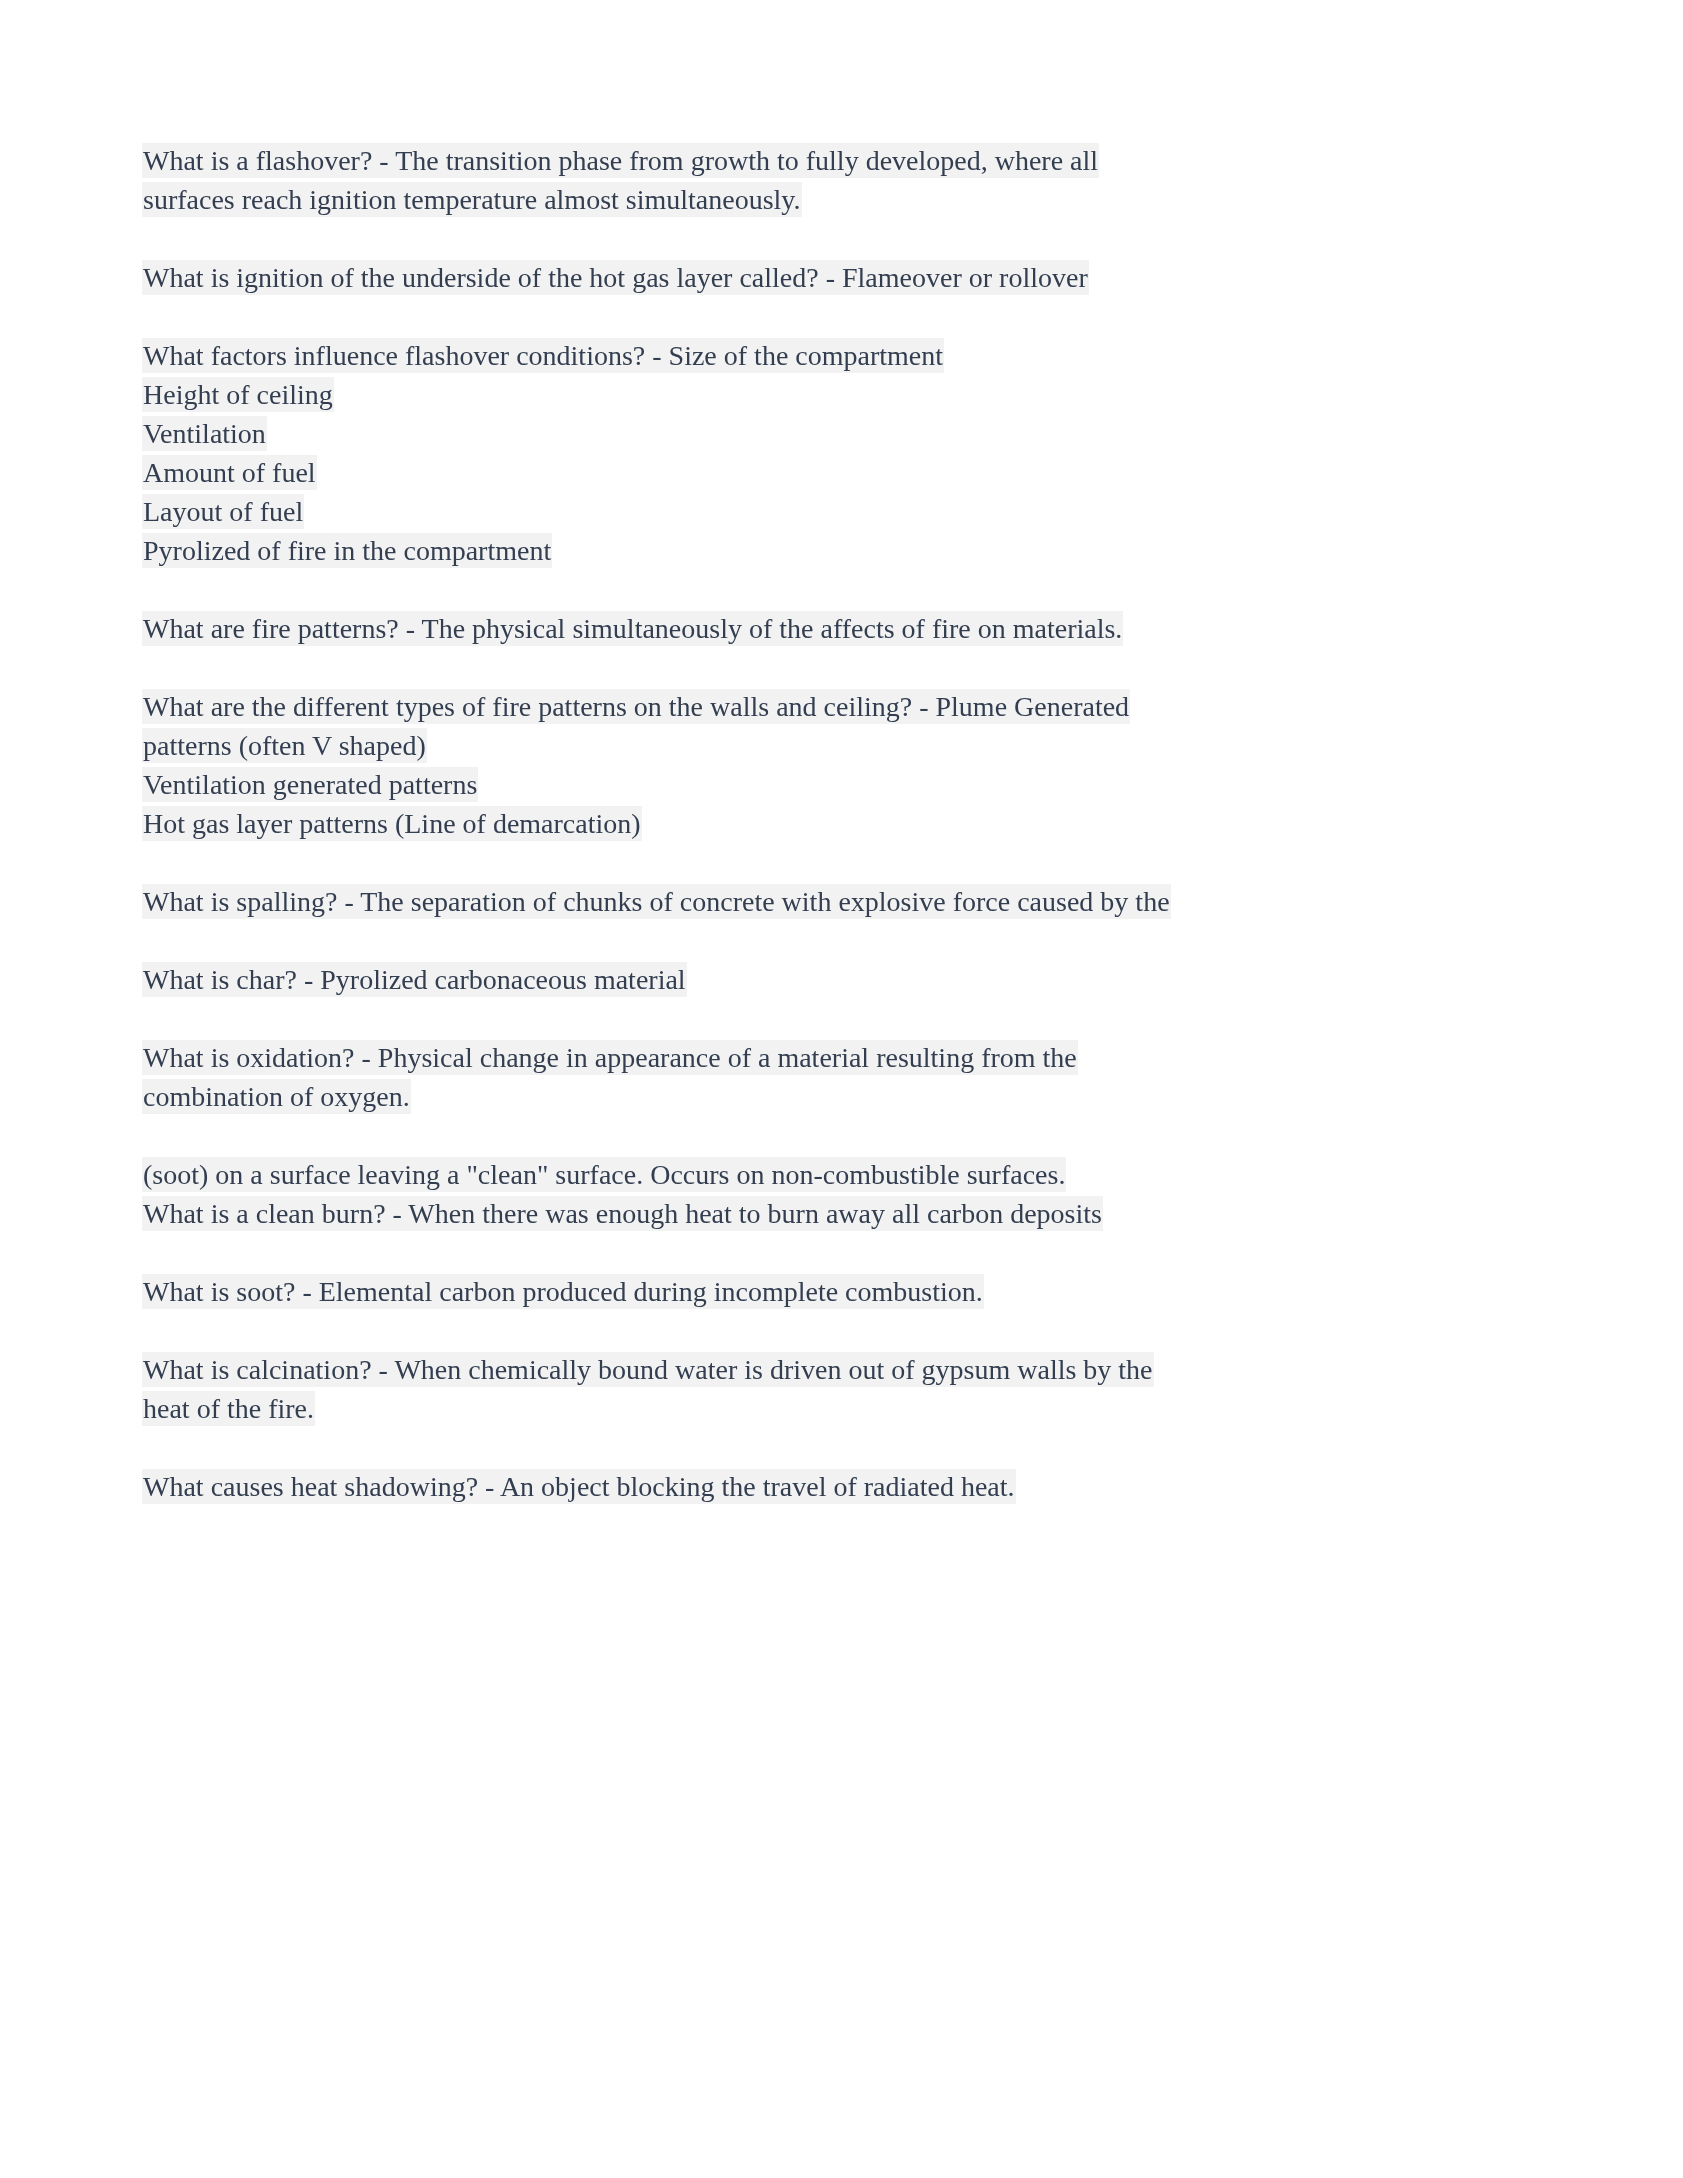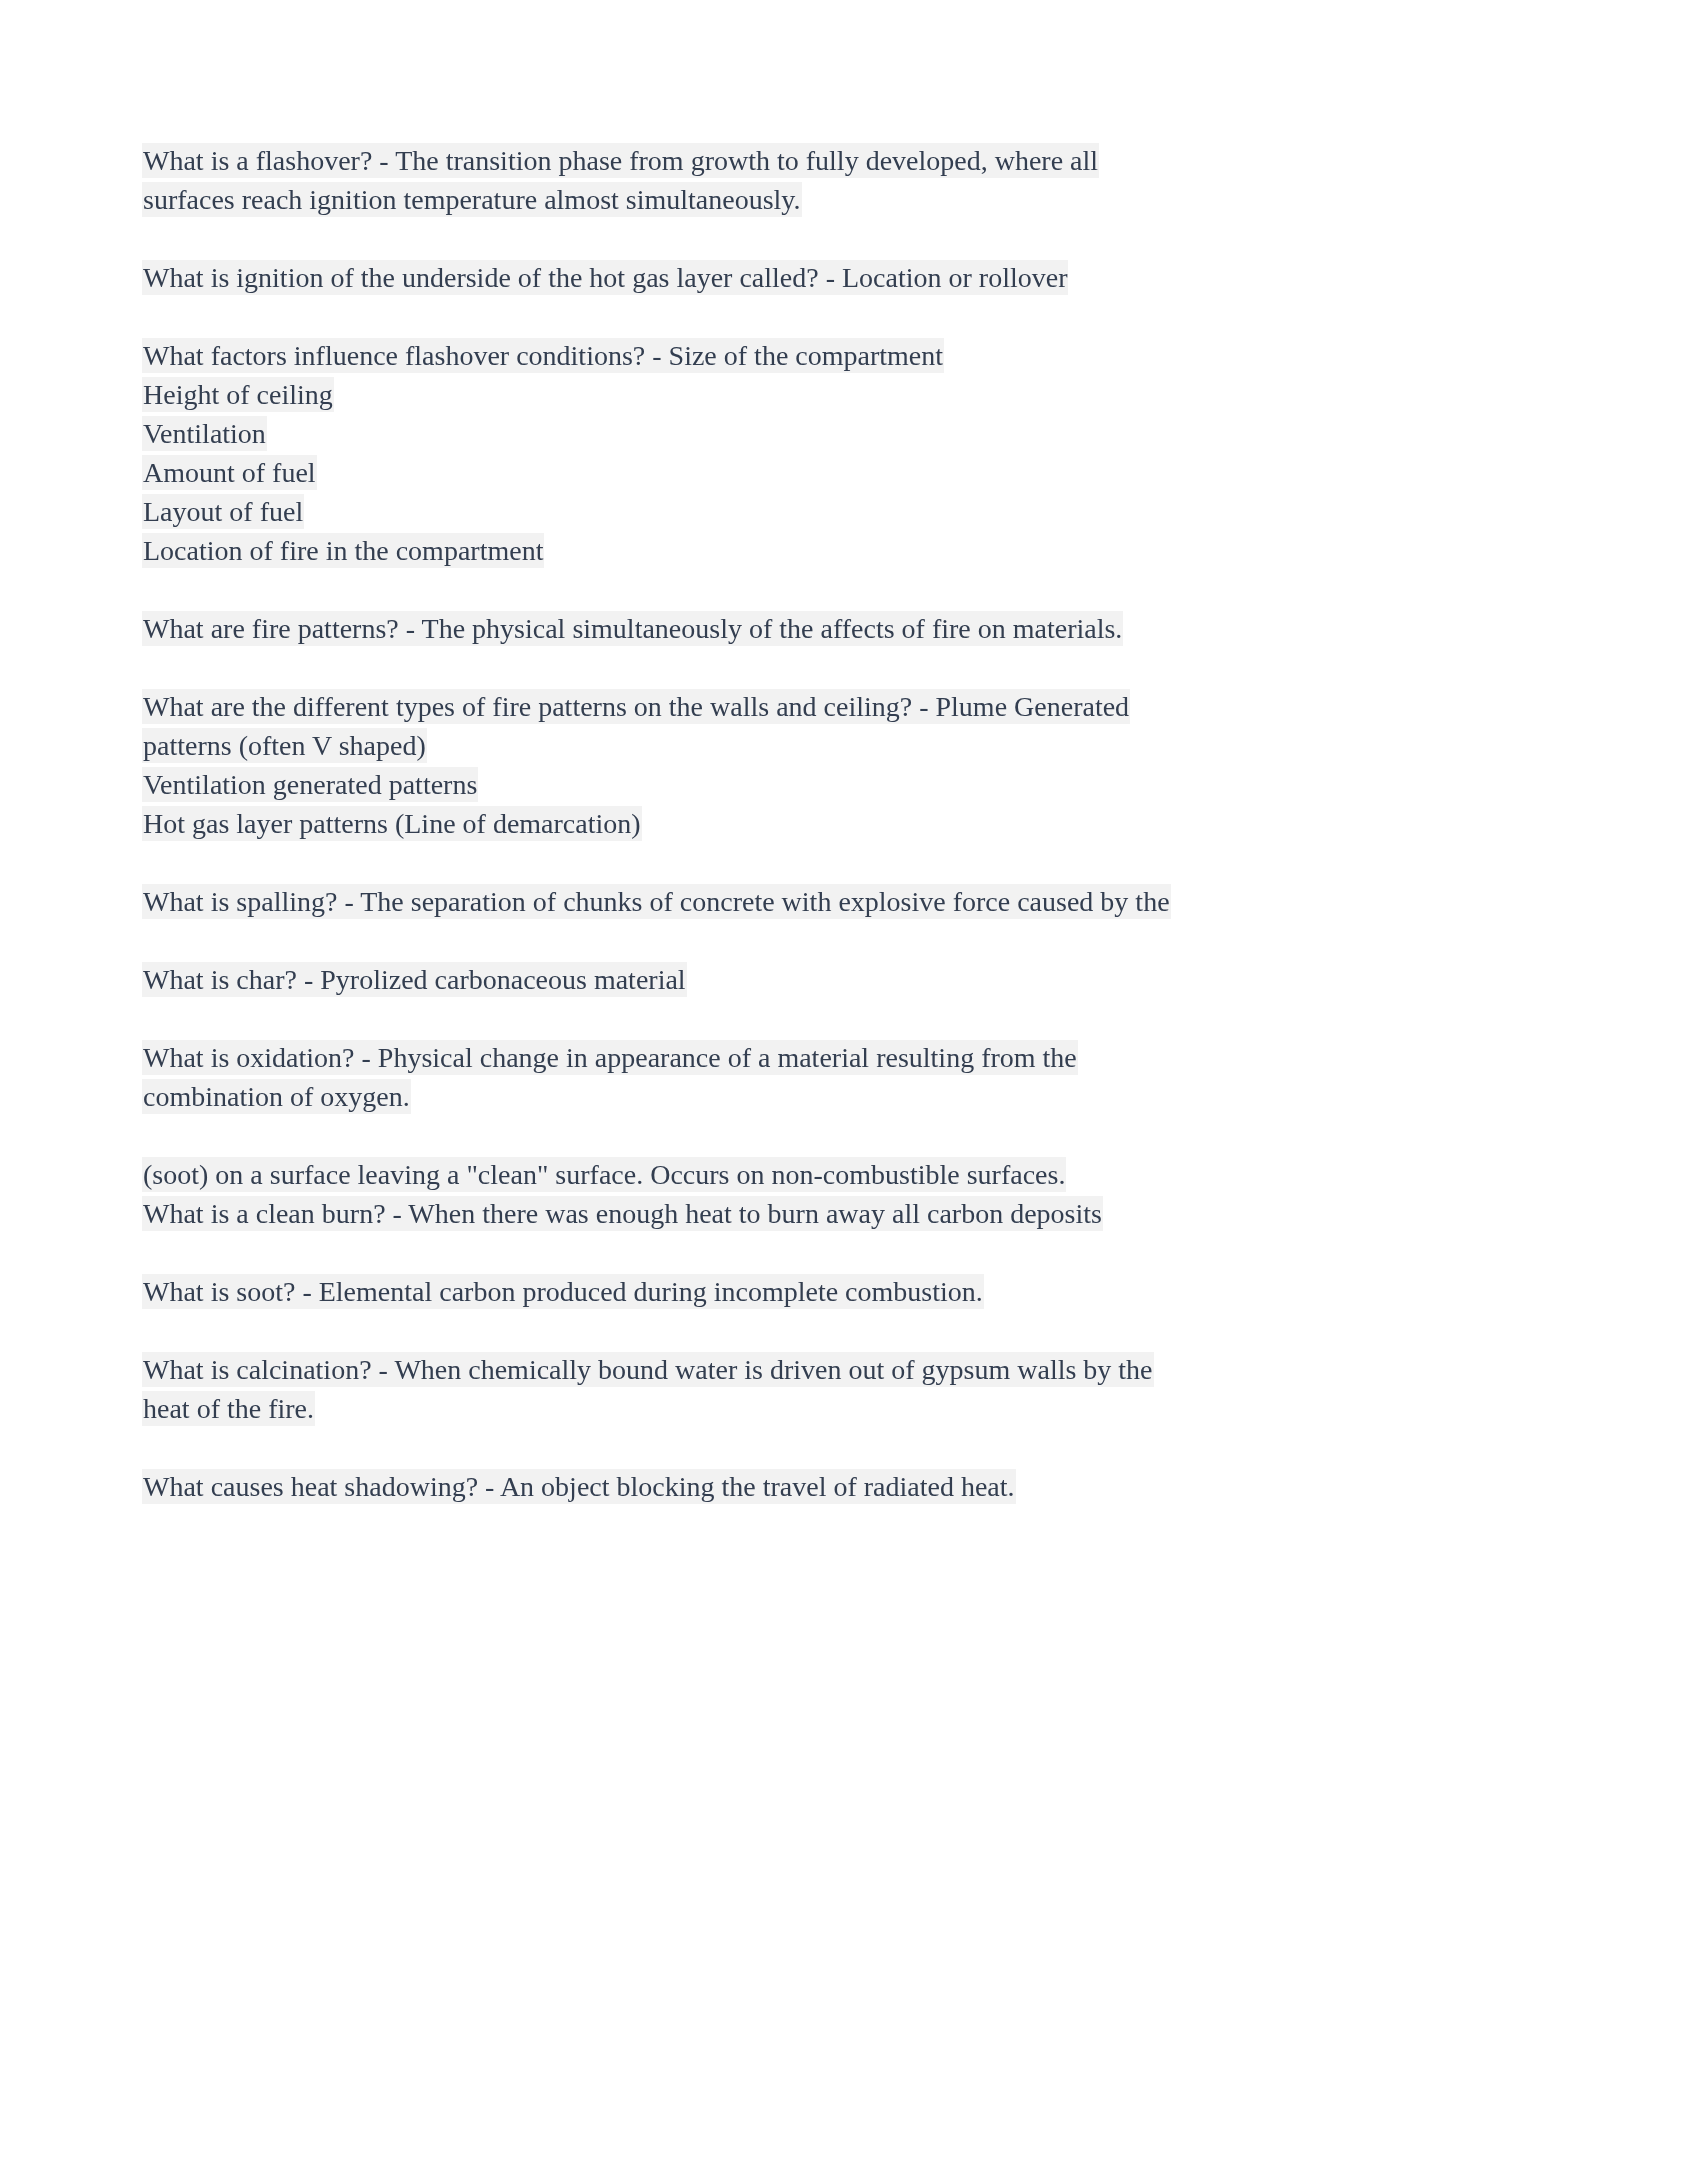--- a/index.html
+++ b/index.html
@@ -34,29 +34,29 @@
 </head>
 <body>
 
 <div class="page" style="background: rgb(255, 255, 255); color: rgb(51, 62, 80);">
   <div class="content" id="content">
       <div class="paragraph">
         <div class="line"><span class="hl">What is a flashover? - The transition phase from growth to fully developed, where all</span></div>
         <div class="line"><span class="hl">surfaces reach ignition temperature almost simultaneously.</span></div>
       </div>
       <div class="paragraph">
-        <div class="line"><span class="hl">What is ignition of the underside of the hot gas layer called? - Location or rollover</span></div>
+        <div class="line"><span class="hl">What is ignition of the underside of the hot gas layer called? - Flameover or rollover</span></div>
       </div>
       <div class="paragraph">
         <div class="line"><span class="hl">What factors influence flashover conditions? - Size of the compartment</span></div>
         <div class="line"><span class="hl">Height of ceiling</span></div>
         <div class="line"><span class="hl">Ventilation</span></div>
         <div class="line"><span class="hl">Amount of fuel</span></div>
         <div class="line"><span class="hl">Layout of fuel</span></div>
-        <div class="line"><span class="hl">Location of fire in the compartment</span></div>
+        <div class="line"><span class="hl">Pyrolized of fire in the compartment</span></div>
       </div>
       <div class="paragraph">
         <div class="line"><span class="hl">What are fire patterns? - The physical simultaneously of the affects of fire on materials.</span></div>
       </div>
       <div class="paragraph">
         <div class="line"><span class="hl">What are the different types of fire patterns on the walls and ceiling? - Plume Generated</span></div>
         <div class="line"><span class="hl">patterns (often V shaped)</span></div>
         <div class="line"><span class="hl">Ventilation generated patterns</span></div>
         <div class="line"><span class="hl">Hot gas layer patterns (Line of demarcation)</span></div>
       </div>

